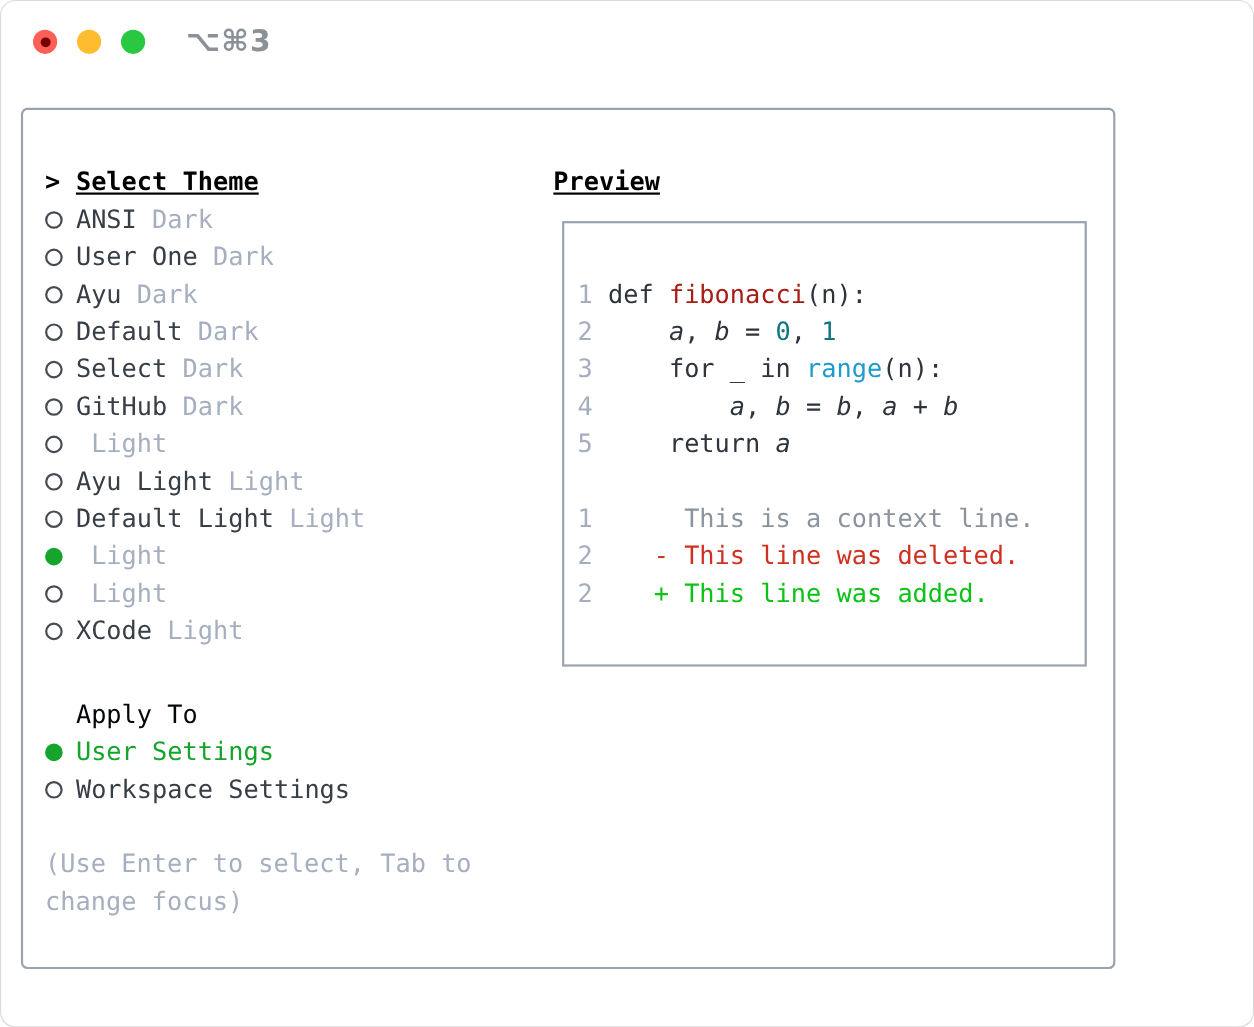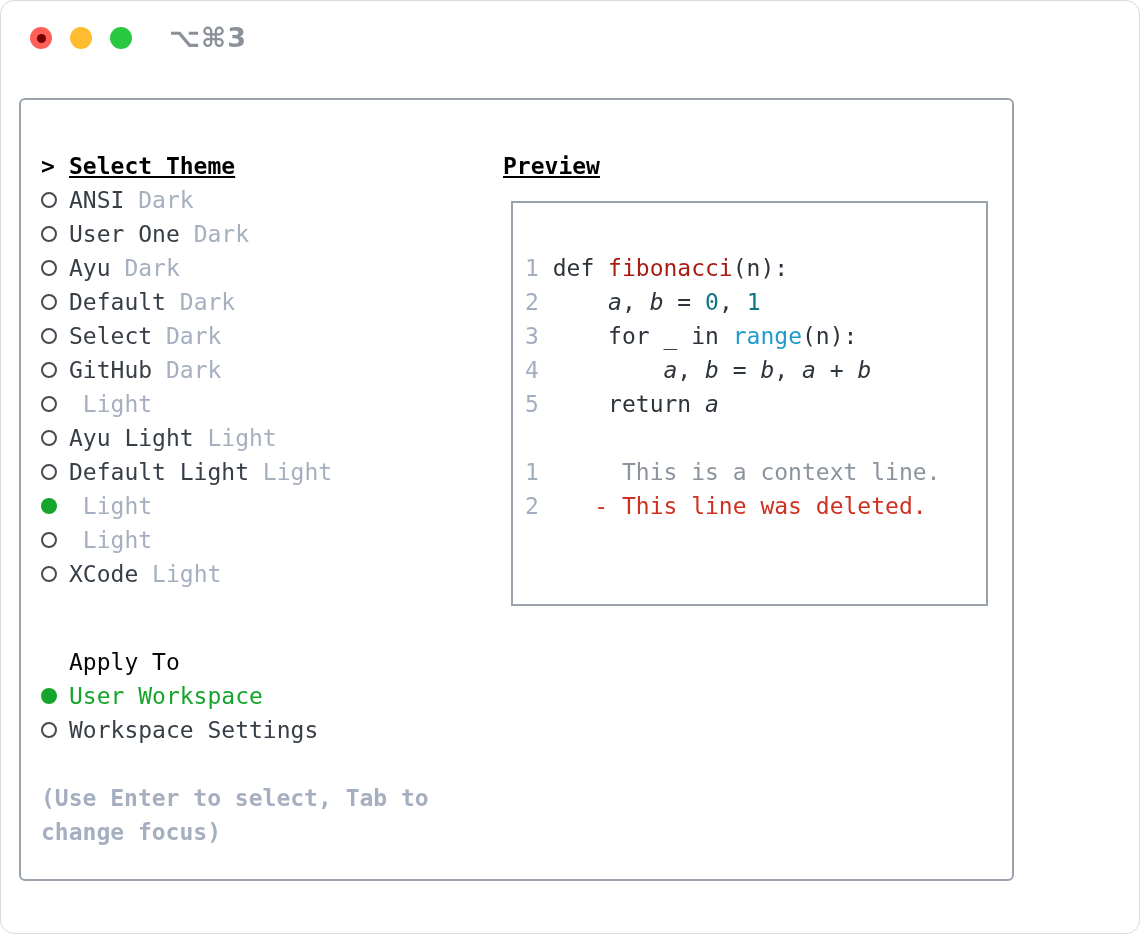--- a/index.html
+++ b/index.html
@@ -25,22 +25,22 @@
   .row{display:flex;align-items:center;height:34px;font-size:23px;line-height:34px;white-space:pre;}
   .icon-slot{width:28px;flex:none;display:flex;align-items:center;}
   .radio{width:12px;height:12px;border:2px solid #454b52;border-radius:50%;box-sizing:content-box;}
   .radio.checked{width:16px;height:16px;border:none;background:var(--selected_green);}
   .hdr{font-weight:bold;color:#000;text-decoration:underline;}
   .prefix{font-weight:bold;color:#000;}
   .plain-hdr{color:#05080a;}
   .name{color:var(--text_dark);}
   .name.selected{color:var(--selected_green);}
   .variant{color:var(--muted_gray);margin-left:1ch;text-align:center;}
-  .apply-header{margin-top:54px;}
-  .hint{margin-top:34px;width:434px;font-size:23px;line-height:34px;color:var(--muted_gray);font-weight:bold;}
+  .apply-header{margin-top:42px;}
+  .hint{margin-top:34px;width:434px;font-size:23px;line-height:34px;color:var(--muted_gray);}
   
   .preview-box{margin-top:18px;margin-left:8px;width:477px;height:405px;box-sizing:border-box;
     border:2px solid var(--border_gray);padding:48px 0 0 12px;background:#fff;}
   .pline{height:34px;line-height:34px;font-size:23px;white-space:pre;}
   .blank-row{height:34px;}
   .ln{color:var(--line_number_gray);}
   .tok-pln,.tok-kw{color:var(--code_dark);}
   .tok-fn{color:var(--function_red);}
   .tok-var{color:var(--code_dark);font-style:italic;}
   .tok-num{color:var(--number_teal);}
@@ -87,21 +87,21 @@
           <div class="row list-item"><span class="icon-slot"><span class="radio"></span></span><span class="variant">Light</span></div>
           <div class="row list-item"><span class="icon-slot"><span class="radio"></span></span><span class="name">XCode</span><span class="variant">Light</span></div>
         </div>
 
       <div class="row apply-header">
         <span class="icon-slot"></span>
         <span class="plain-hdr">Apply To</span>
       </div>
 
       <div id="apply-list">
-          <div class="row list-item"><span class="icon-slot"><span class="radio checked"></span></span><span class="name selected">User Workspace</span></div>
+          <div class="row list-item"><span class="icon-slot"><span class="radio checked"></span></span><span class="name selected">User Settings</span></div>
           <div class="row list-item"><span class="icon-slot"><span class="radio"></span></span><span class="name">Workspace Settings</span></div>
         </div>
 
       <div class="hint">(Use Enter to select, Tab to change focus)</div>
     </div>
 
     <div class="right-col">
       <div class="row">
         <span class="hdr">Preview</span>
       </div>
@@ -111,18 +111,19 @@
             <div class="pline"><span class="ln">1 </span><span class="tok-kw">def </span><span class="tok-fn">fibonacci</span><span class="tok-pln">(n):</span></div>
             <div class="pline"><span class="ln">2 </span><span class="tok-pln">    </span><span class="tok-var">a</span><span class="tok-pln">, </span><span class="tok-var">b</span><span class="tok-pln"> = </span><span class="tok-num">0</span><span class="tok-pln">, </span><span class="tok-num">1</span></div>
             <div class="pline"><span class="ln">3 </span><span class="tok-pln">    </span><span class="tok-kw">for</span><span class="tok-pln"> _ </span><span class="tok-kw">in</span><span class="tok-pln"> </span><span class="tok-call">range</span><span class="tok-pln">(n):</span></div>
             <div class="pline"><span class="ln">4 </span><span class="tok-pln">        </span><span class="tok-var">a</span><span class="tok-pln">, </span><span class="tok-var">b</span><span class="tok-pln"> = </span><span class="tok-var">b</span><span class="tok-pln">, </span><span class="tok-var">a</span><span class="tok-pln"> + </span><span class="tok-var">b</span></div>
             <div class="pline"><span class="ln">5 </span><span class="tok-pln">    </span><span class="tok-kw">return</span><span class="tok-pln"> </span><span class="tok-var">a</span></div>
           </div>
         <div class="blank-row"></div>
         <div id="diff-block">
             <div class="pline"><span class="ln">1</span><span class="dtext context">      This is a context line.</span></div>
             <div class="pline"><span class="ln">2</span><span class="dtext deleted">    - This line was deleted.</span></div>
+            <div class="pline"><span class="ln">2</span><span class="dtext added">    + This line was added.</span></div>
           </div>
       </div>
     </div>
 
   </div>
 </div>
 
 </body></html>

